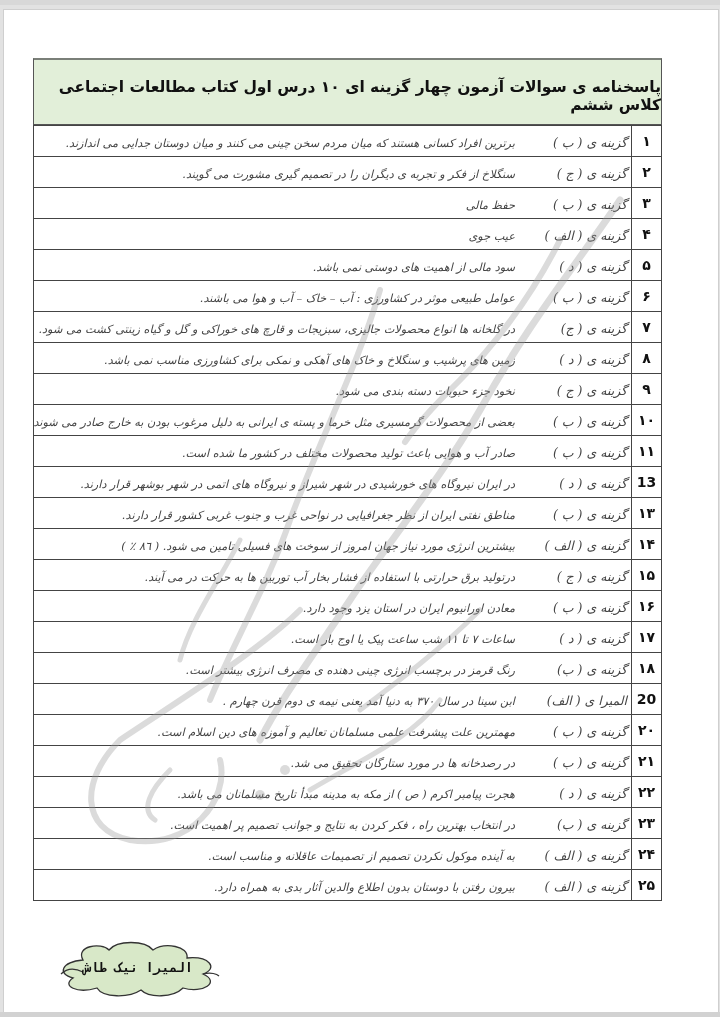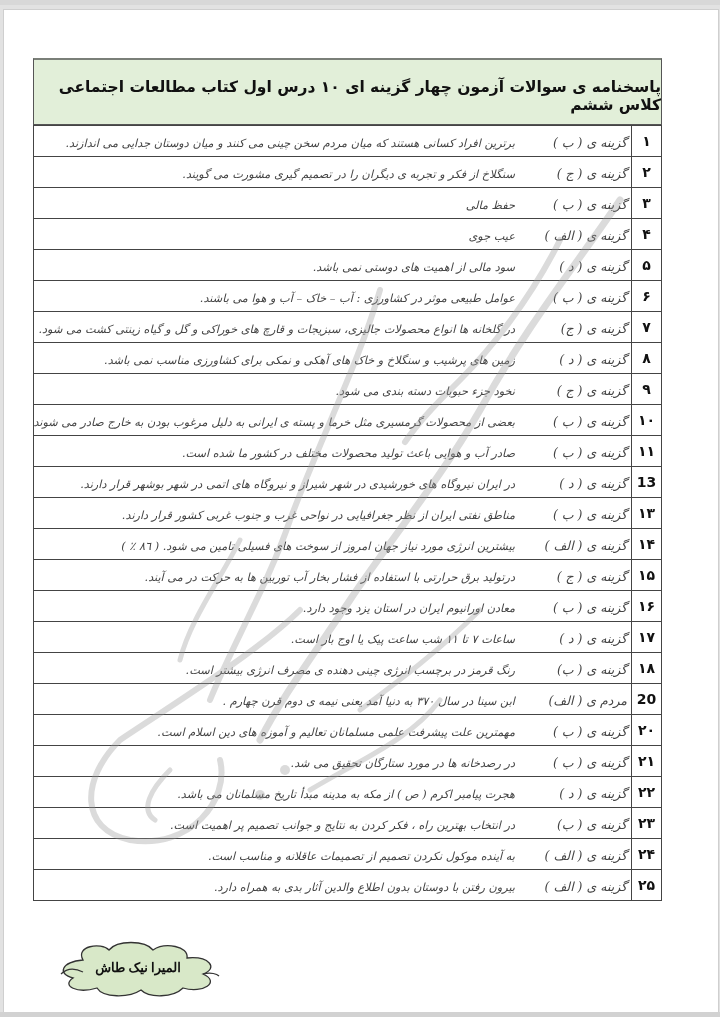--- a/index.html
+++ b/index.html
@@ -34,21 +34,21 @@
     }
     .ans {
       font-family: "DejaVu Serif", serif; font-style: italic; font-size: 11.3px; color: #444;
     }
     .watermark {
       position: absolute; left: 60px; top: 180px; width: 620px; height: 720px; pointer-events: none; opacity: 0.35;
     }
     .cloud { position: absolute; left: 53px; top: 938px; width: 170px; height: 60px; }
     .cloud-label {
       position: absolute; left: 0; top: 0; width: 170px; height: 60px; display: flex; align-items: center; justify-content: center;
-      direction: rtl; font-weight: bold; font-size: 13px; color: #111; font-family: Liberation Serif, serif;
+      direction: rtl; font-weight: bold; font-size: 13px; color: #111; font-family: Liberation Mono, monospace;
     }
     .bottombar { position: absolute; left: 0; top: 1012px; width: 720px; height: 5px; background: #d2d2d2; }
   </style>
 </head>
 <body>
 
 <div class="topbar"></div>
 
 <div class="page"></div>
 
@@ -125,21 +125,21 @@
         <tr>
           <td class="num">۱۷</td>
           <td class="content"><span class="opt">گزینه ی ( د )</span><span class="ans">ساعات ۷ تا ۱۱ شب ساعت پیک یا اوج بار است.</span></td>
         </tr>
         <tr>
           <td class="num">۱۸</td>
           <td class="content"><span class="opt">گزینه ی ( ب)</span><span class="ans">رنگ قرمز در برچسب انرژی چینی دهنده ی مصرف انرژی بیشتر است.</span></td>
         </tr>
         <tr>
           <td class="num">20</td>
-          <td class="content"><span class="opt">مردم ی ( الف)</span><span class="ans">ابن سینا در سال ۳۷۰ به دنیا آمد یعنی نیمه ی دوم  قرن چهارم .</span></td>
+          <td class="content"><span class="opt">المیرا ی ( الف)</span><span class="ans">ابن سینا در سال ۳۷۰ به دنیا آمد یعنی نیمه ی دوم  قرن چهارم .</span></td>
         </tr>
         <tr>
           <td class="num">۲۰</td>
           <td class="content"><span class="opt">گزینه ی ( ب )</span><span class="ans">مهمترین علت پیشرفت علمی مسلمانان تعالیم و آموزه های دین اسلام است.</span></td>
         </tr>
         <tr>
           <td class="num">۲۱</td>
           <td class="content"><span class="opt">گزینه ی ( ب )</span><span class="ans">در رصدخانه ها در مورد ستارگان  تحقیق می شد.</span></td>
         </tr>
         <tr>

